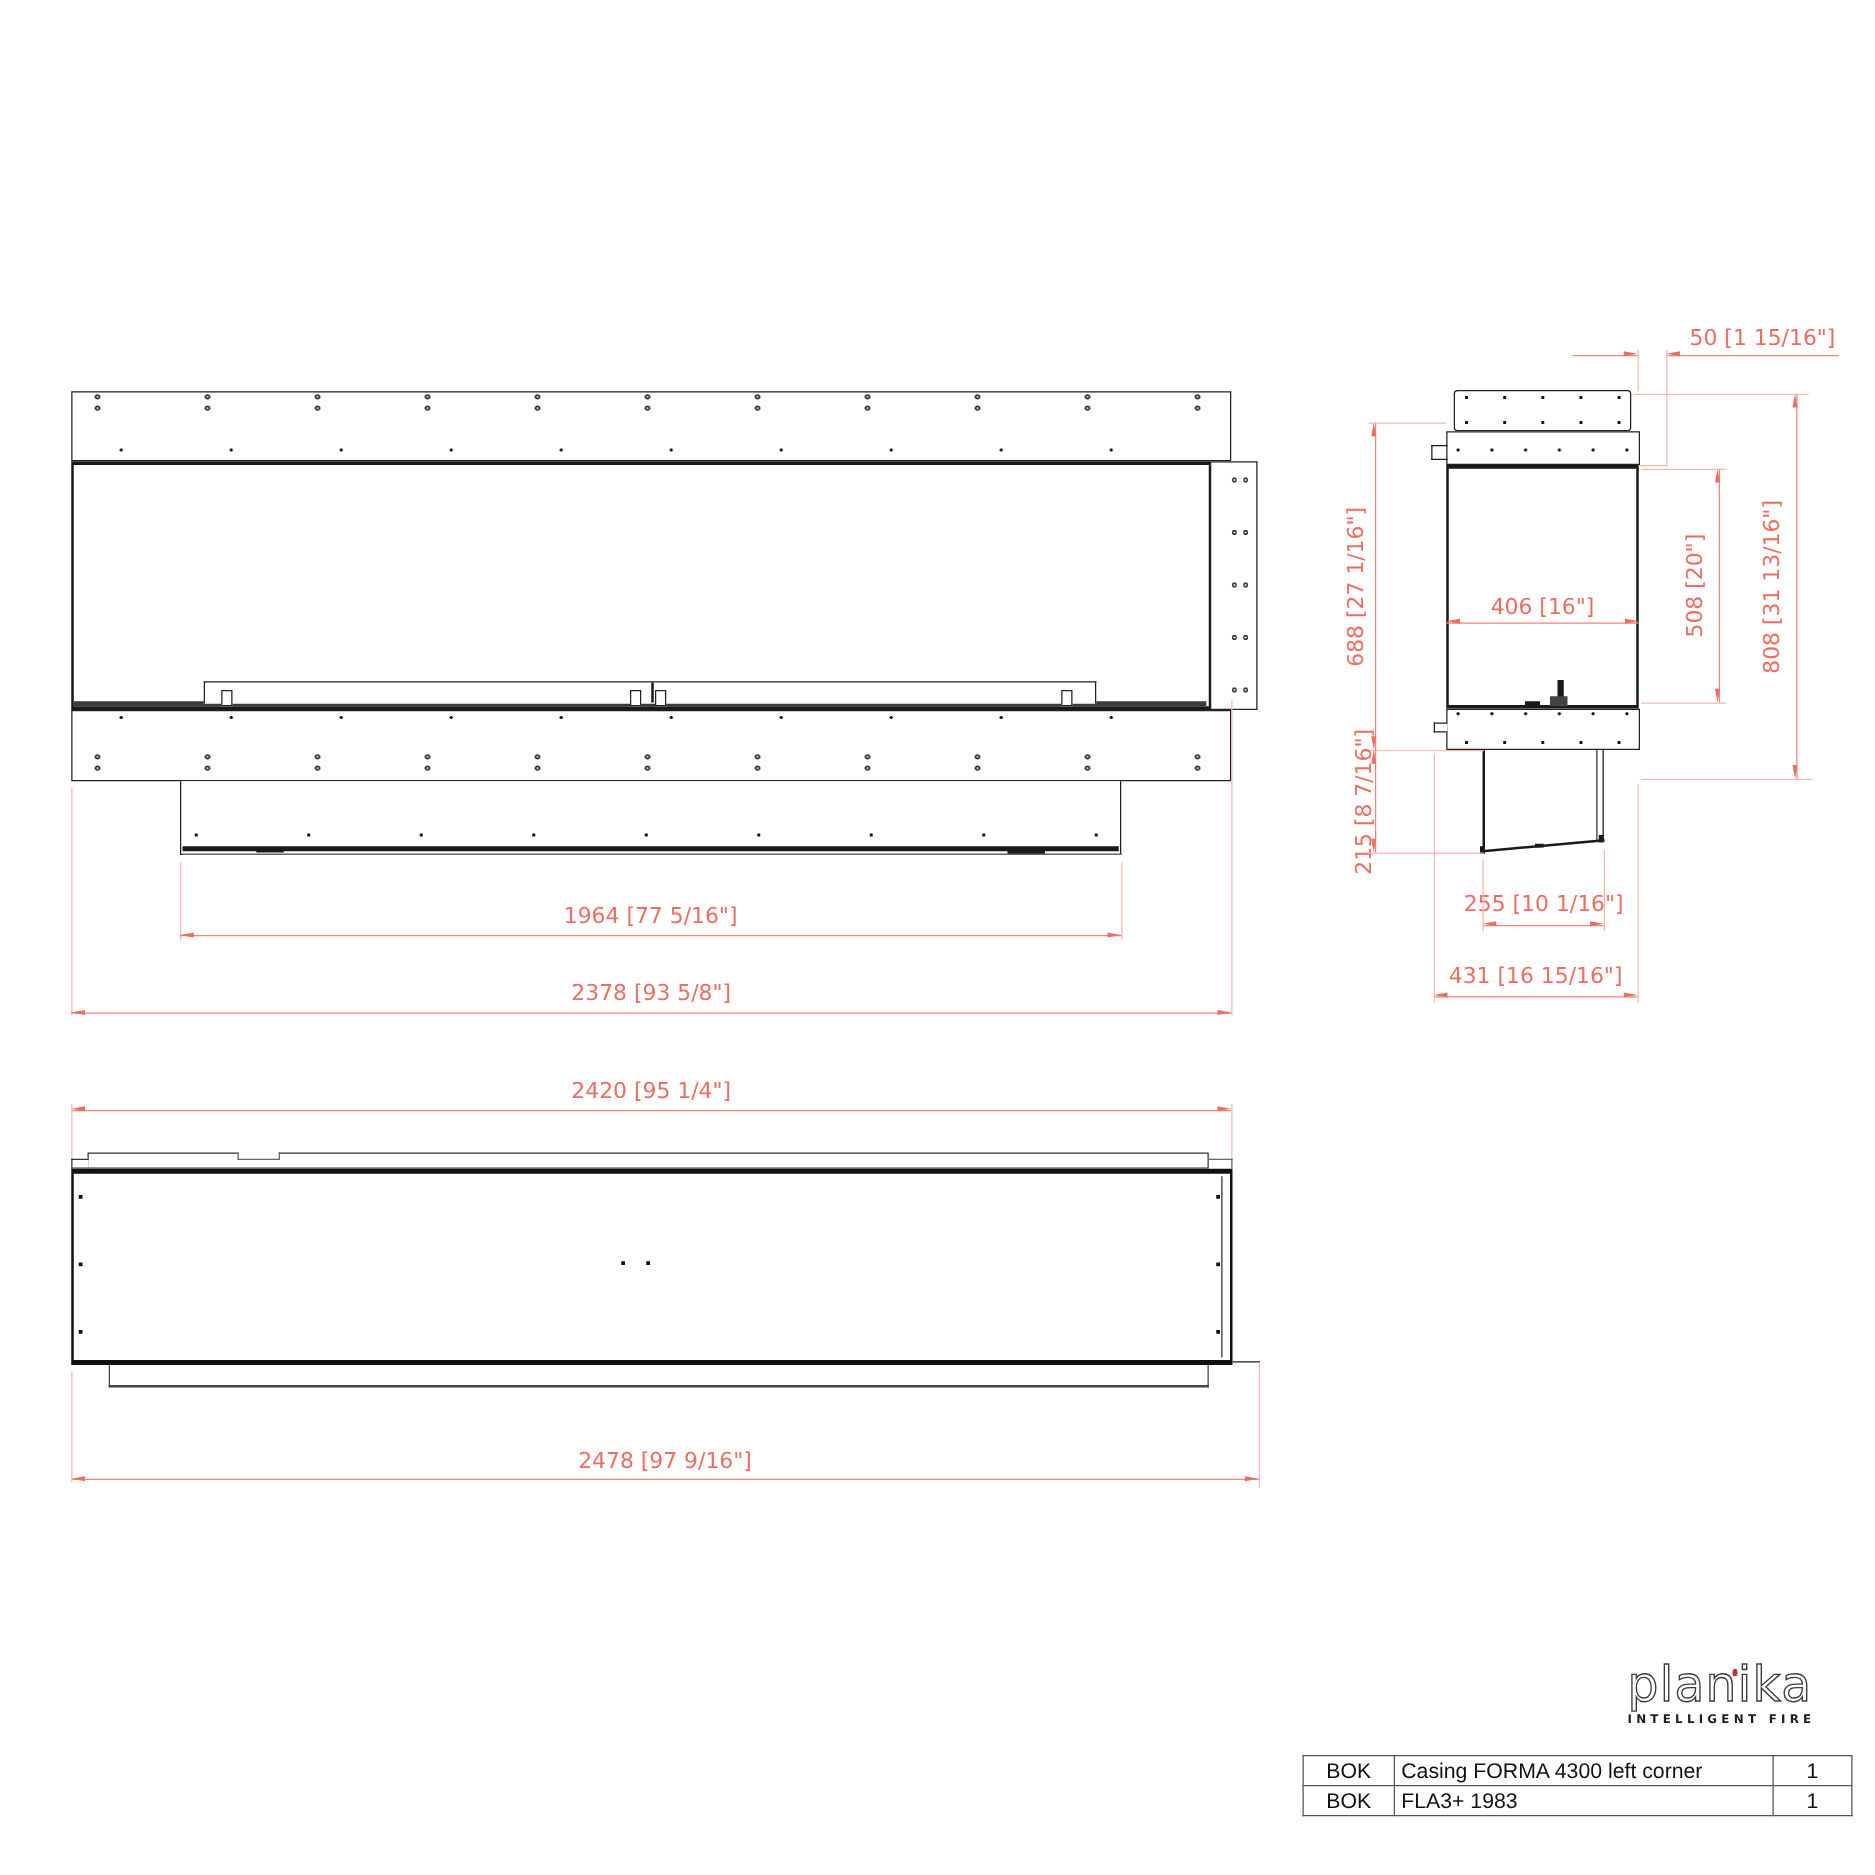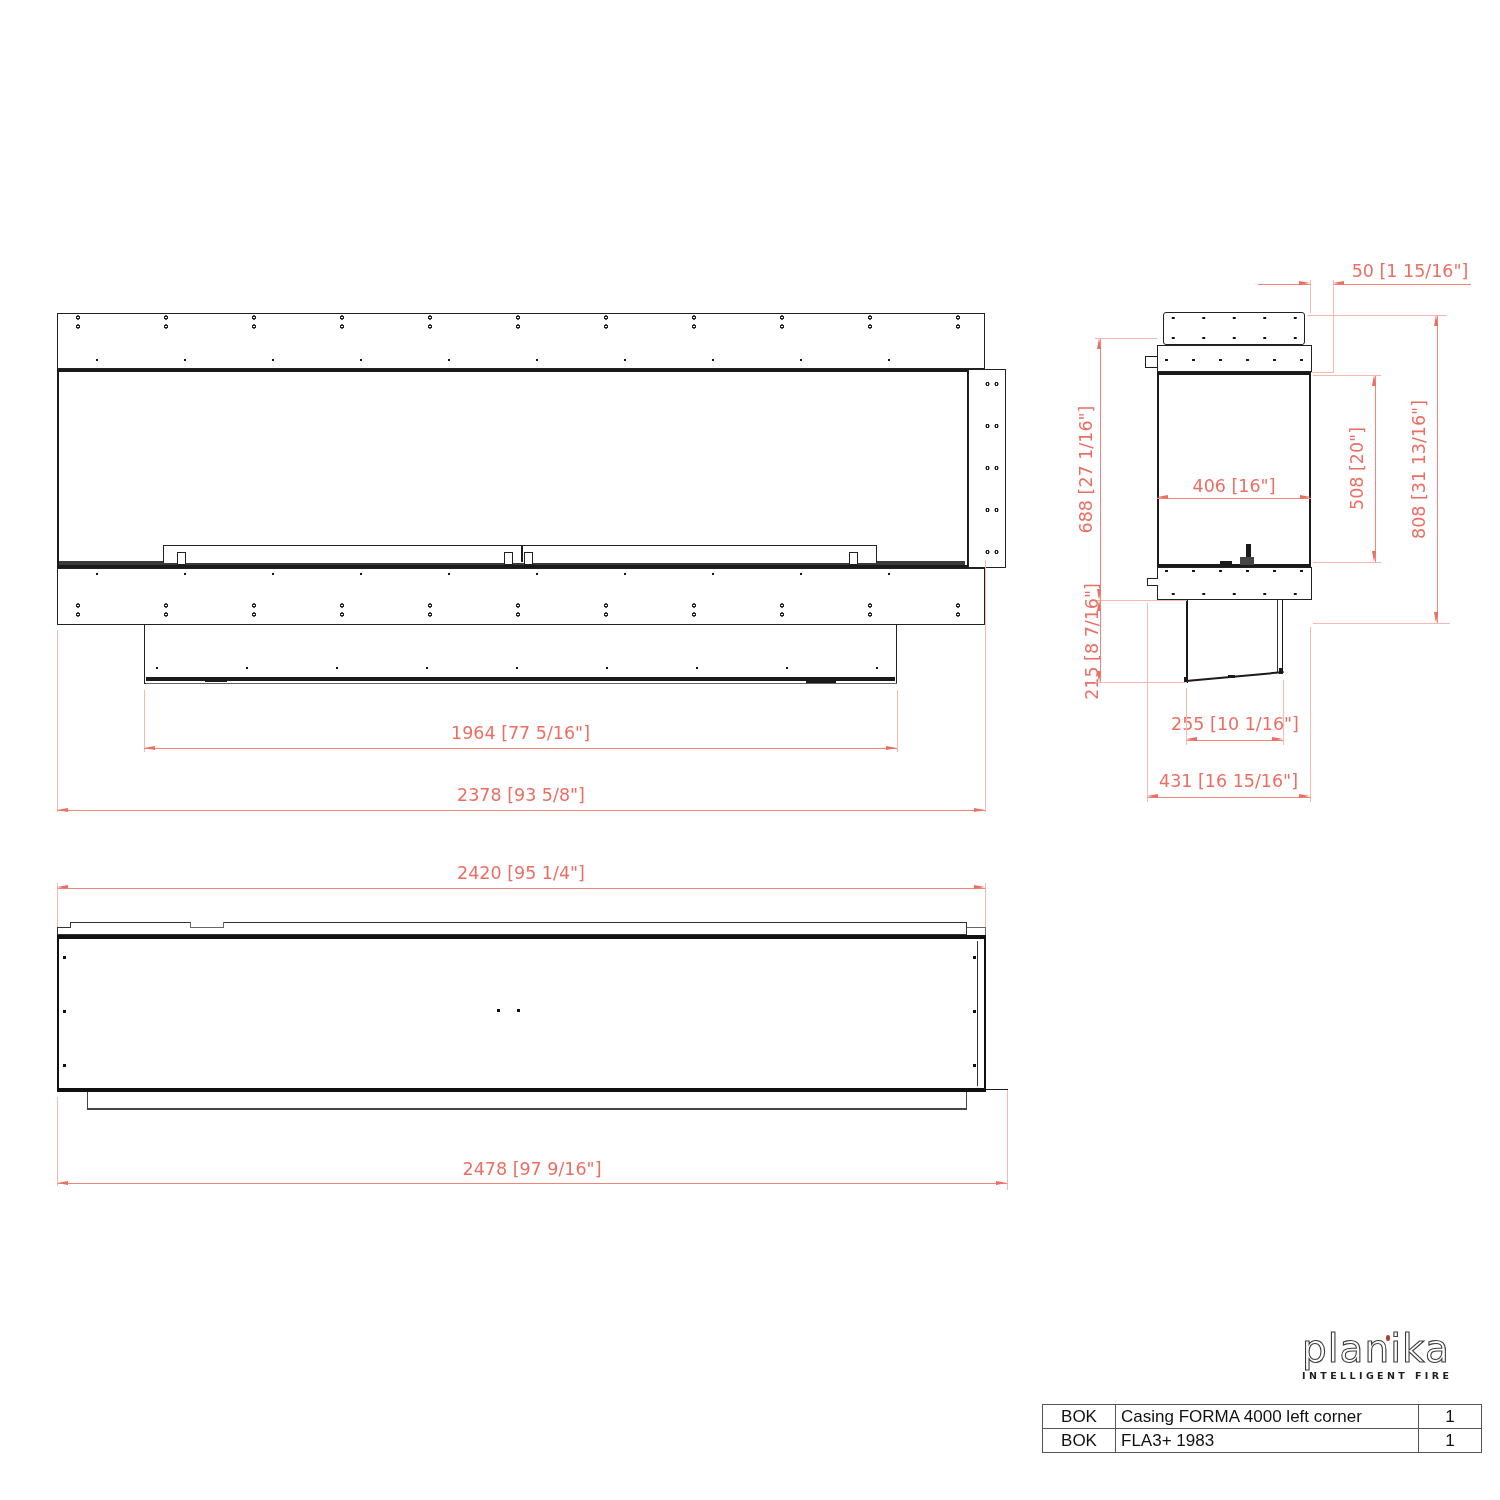--- a/index.html
+++ b/index.html
@@ -217,21 +217,21 @@
   <div>
     <div class="logo-word" style="left:1302px;top:1330px;">planika</div>
     <div style="position:absolute;left:1386px;top:1335px;width:4px;height:6px;background:#b5392f;border-radius:50% 50% 40% 40%;"></div>
     <div class="logo-tag" style="left:1302px;top:1370px;">INTELLIGENT FIRE</div>
   </div>
 
   <table class="bom">
     <tbody>
         <tr>
       <td class="c1">BOK</td>
-      <td class="c2">Casing FORMA 4000 left corner</td>
+      <td class="c2">Casing FORMA 4300 left corner</td>
       <td class="c3">1</td>
     </tr>
     <tr>
       <td class="c1">BOK</td>
       <td class="c2">FLA3+ 1983</td>
       <td class="c3">1</td>
     </tr>
   </tbody>
     </table>
 

